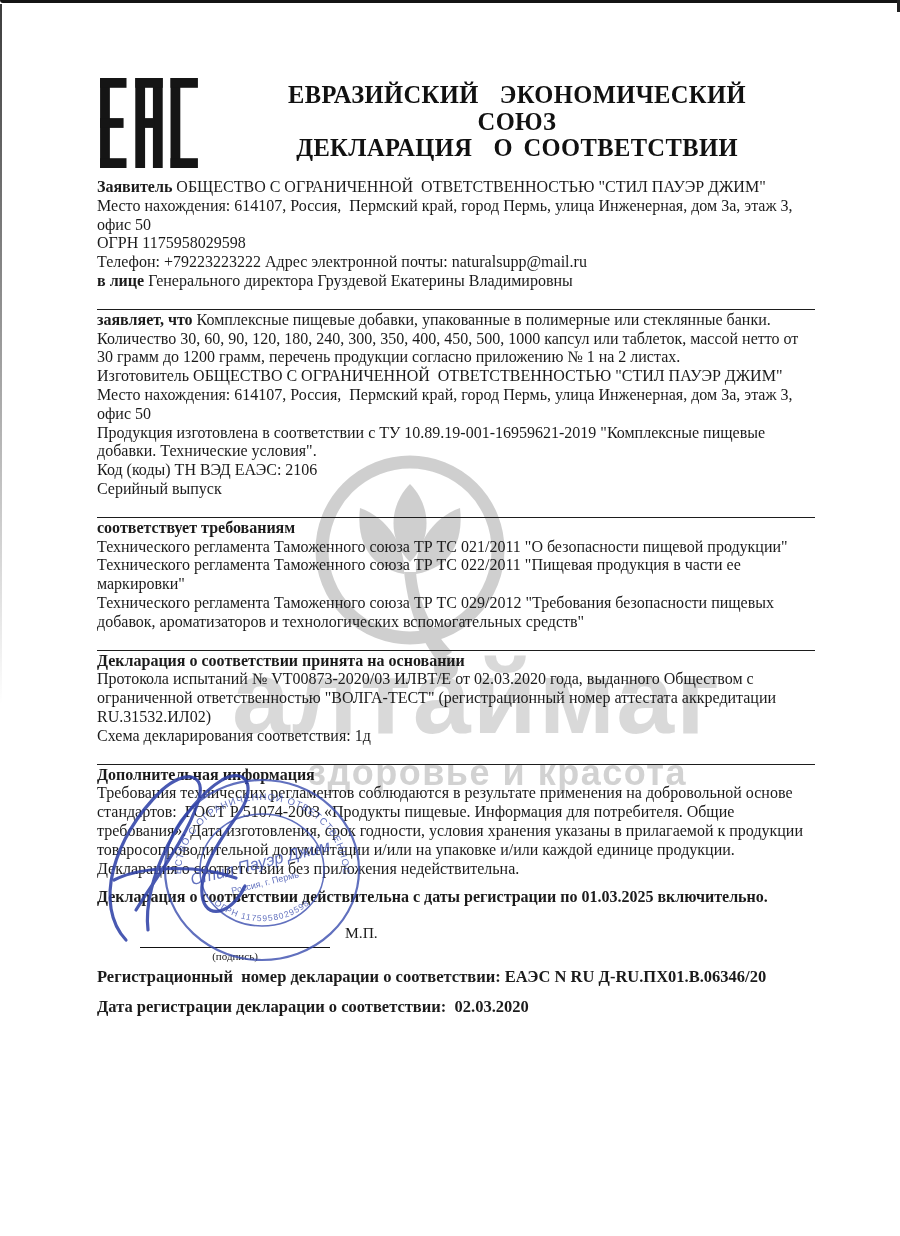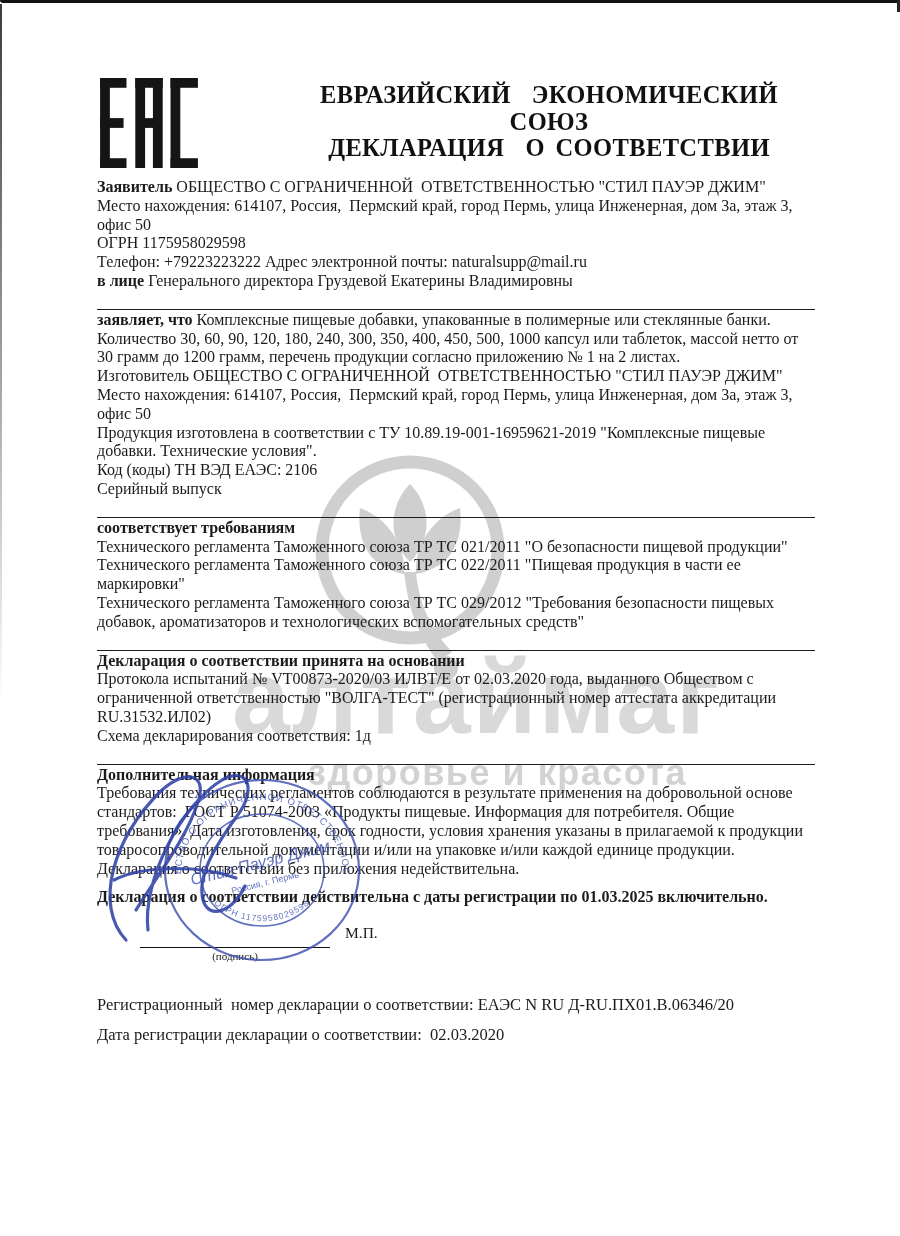--- a/index.html
+++ b/index.html
@@ -6,21 +6,21 @@
   body{width:900px;height:1236px;background:#f2f2f0;}
   .page{position:relative;width:900px;height:1236px;background:#ffffff;overflow:hidden;
         font-family:"Liberation Serif", serif;color:#1b1b1b;}
   .edge-top{position:absolute;top:0;left:0;right:0;height:3px;background:#141414;border-radius:0 0 3px 3px;}
   .edge-left{position:absolute;top:4px;left:0;width:2px;height:700px;
              background:linear-gradient(#3c3c3c,rgba(60,60,60,0));}
   .edge-right{position:absolute;top:0;right:0;width:3px;height:12px;background:#222;}
 
   .content{position:relative;z-index:2;padding:78px 0 0 97px;width:718px;}
 
-  .header{display:flex;align-items:flex-start;height:92px;gap:32px;}
+  .header{display:flex;align-items:flex-start;height:92px;}
   .eac-logo{width:104px;height:90px;flex:0 0 auto;}
   .title-block{margin-left:56px;width:520px;text-align:center;padding-top:4px;}
   .title-line{font-weight:bold;font-size:24.5px;line-height:26.5px;letter-spacing:.4px;
               word-spacing:4px;white-space:pre-wrap;color:#111;}
 
   .sec{margin:0;}
   .sec p{margin:0;font-size:16px;line-height:18.8px;white-space:pre-wrap;}
   .sec .h{font-weight:bold;}
   .sec1{margin-top:8px;}
   .rule{border-top:1.6px solid #1d1d1d;padding-top:1px;margin-top:18px;}
@@ -29,21 +29,21 @@
   .validity{margin:9px 0 0;font-size:16px;line-height:19px;font-weight:bold;white-space:pre-wrap;}
 
   .sigrow{display:flex;align-items:flex-end;width:786px;margin-top:18px;}
   .sig{margin-left:43px;width:190px;text-align:center;}
   .sig .line{height:20px;border-bottom:1.6px solid #111;}
   .cap{font-size:11px;line-height:14px;padding-top:1px;}
   .mp{margin-left:15px;font-size:15.5px;margin-bottom:21px;}
   .fio{margin-left:auto;width:458px;text-align:center;}
   .fio .name{font-size:16px;line-height:20px;border-bottom:1.6px solid #111;padding-bottom:2px;}
 
-  .reg{margin:32px 0 0;font-size:16.5px;line-height:20px;font-weight:normal;white-space:pre-wrap;}
+  .reg{margin:4px 0 0;font-size:16.5px;line-height:20px;font-weight:bold;white-space:pre-wrap;}
   .reg2{margin-top:10px;}
 
   
   .wm{position:absolute;pointer-events:none;z-index:1;color:#a7a7a7;}
   .wm-logo{left:312px;top:446px;opacity:.42;}
   .wm-brand{left:232px;top:645px;font-family:"Liberation Sans",sans-serif;font-weight:bold;
             font-size:104px;line-height:104px;letter-spacing:2px;opacity:.42;}
   .wm-tagline{left:308px;top:752px;font-family:Liberation Sans, sans-serif;font-weight:bold;
               font-size:36px;letter-spacing:1.5px;opacity:.5;}
 

